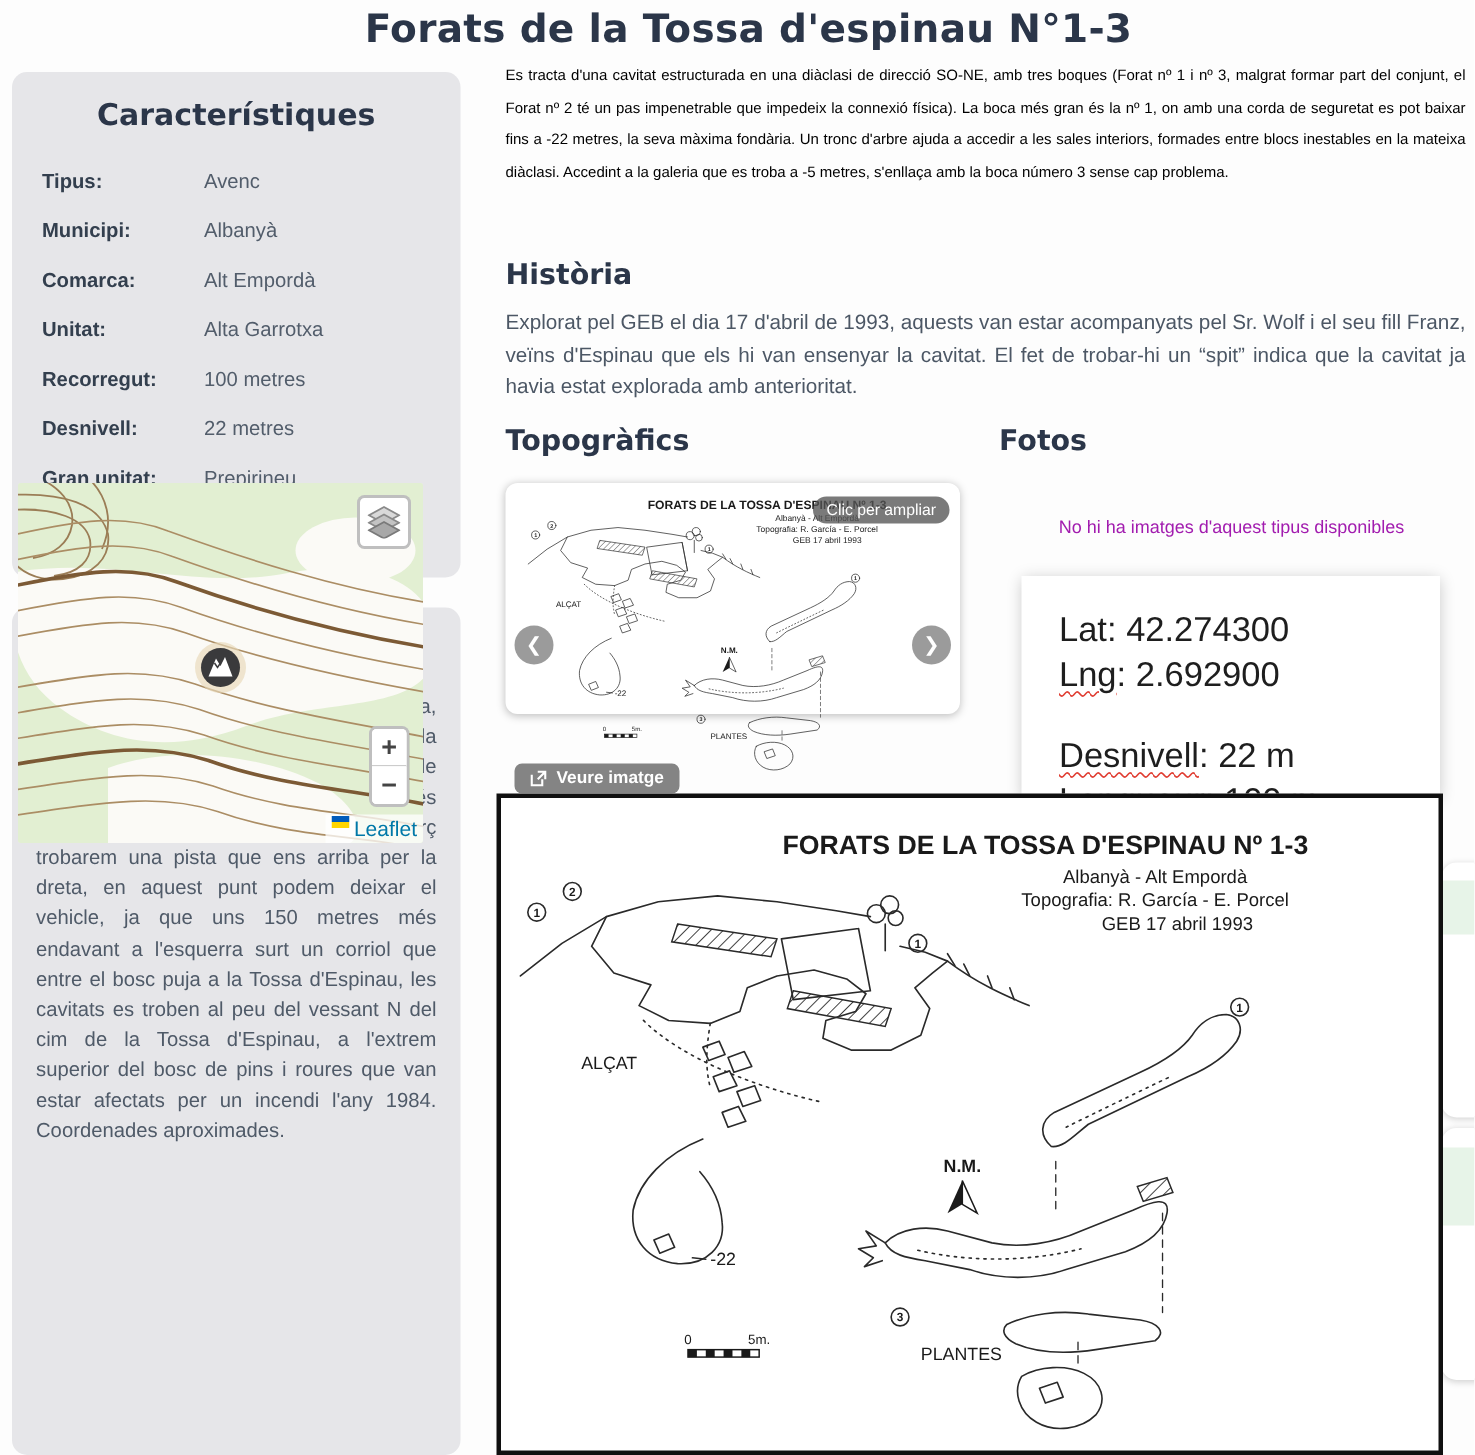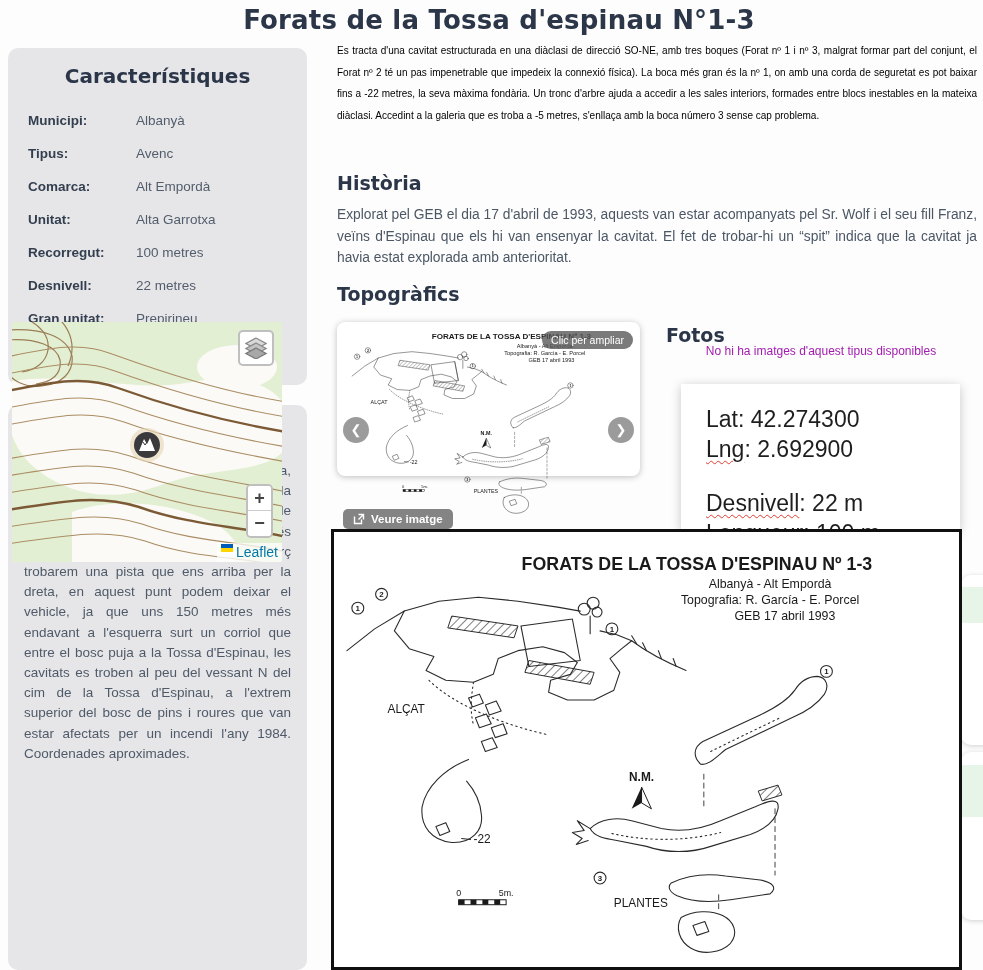--- a/index.html
+++ b/index.html
@@ -62,21 +62,21 @@
   .desc {
     position:absolute; left:337px; top:40px; width:640px;
     font-size:10px; line-height:21.5px; text-align:justify; color:#000000;
   }
   .h-historia { position:absolute; left:337px; top:172px; font-size:19px; }
   .historia-text {
     position:absolute; left:337px; top:204px; width:640px;
     font-size:13.8px; line-height:21.5px; text-align:justify; color:#4c5765;
   }
   .h-topografics { position:absolute; left:337px; top:283px; font-size:19px; }
-  .h-fotos { position:absolute; left:666px; top:283px; font-size:19px;margin-top:41px; }
+  .h-fotos { position:absolute; left:666px; top:283px; font-size:19px; }
   .fotos-empty {
     position:absolute; left:666px; top:344px; width:310px; text-align:center;
     font-size:12px; color:#a21caf;
   }
 
   
   .carousel {
     position:absolute; left:337px; top:322px; width:303px; height:154px;
     background:#fff; border-radius:8px; box-shadow:0 1px 6px rgba(0,0,0,.25);
   }
@@ -236,26 +236,26 @@
         </g>
       </symbol>
     </defs>
   </svg>
 
   <h1 class="page-title hfont">Forats de la Tossa d'espinau N°1-3</h1>
 
   <section class="panel panel-caract">
     <h2 class="hfont">Característiques</h2>
     <div class="frow">
+        <span class="flabel">Tipus:</span>
+        <span class="fvalue">Avenc</span>
+      </div>
+    <div class="frow">
         <span class="flabel">Municipi:</span>
         <span class="fvalue">Albanyà</span>
-      </div>
-    <div class="frow">
-        <span class="flabel">Tipus:</span>
-        <span class="fvalue">Avenc</span>
       </div>
     <div class="frow">
         <span class="flabel">Comarca:</span>
         <span class="fvalue">Alt Empordà</span>
       </div>
     <div class="frow">
         <span class="flabel">Unitat:</span>
         <span class="fvalue">Alta Garrotxa</span>
       </div>
     <div class="frow">

